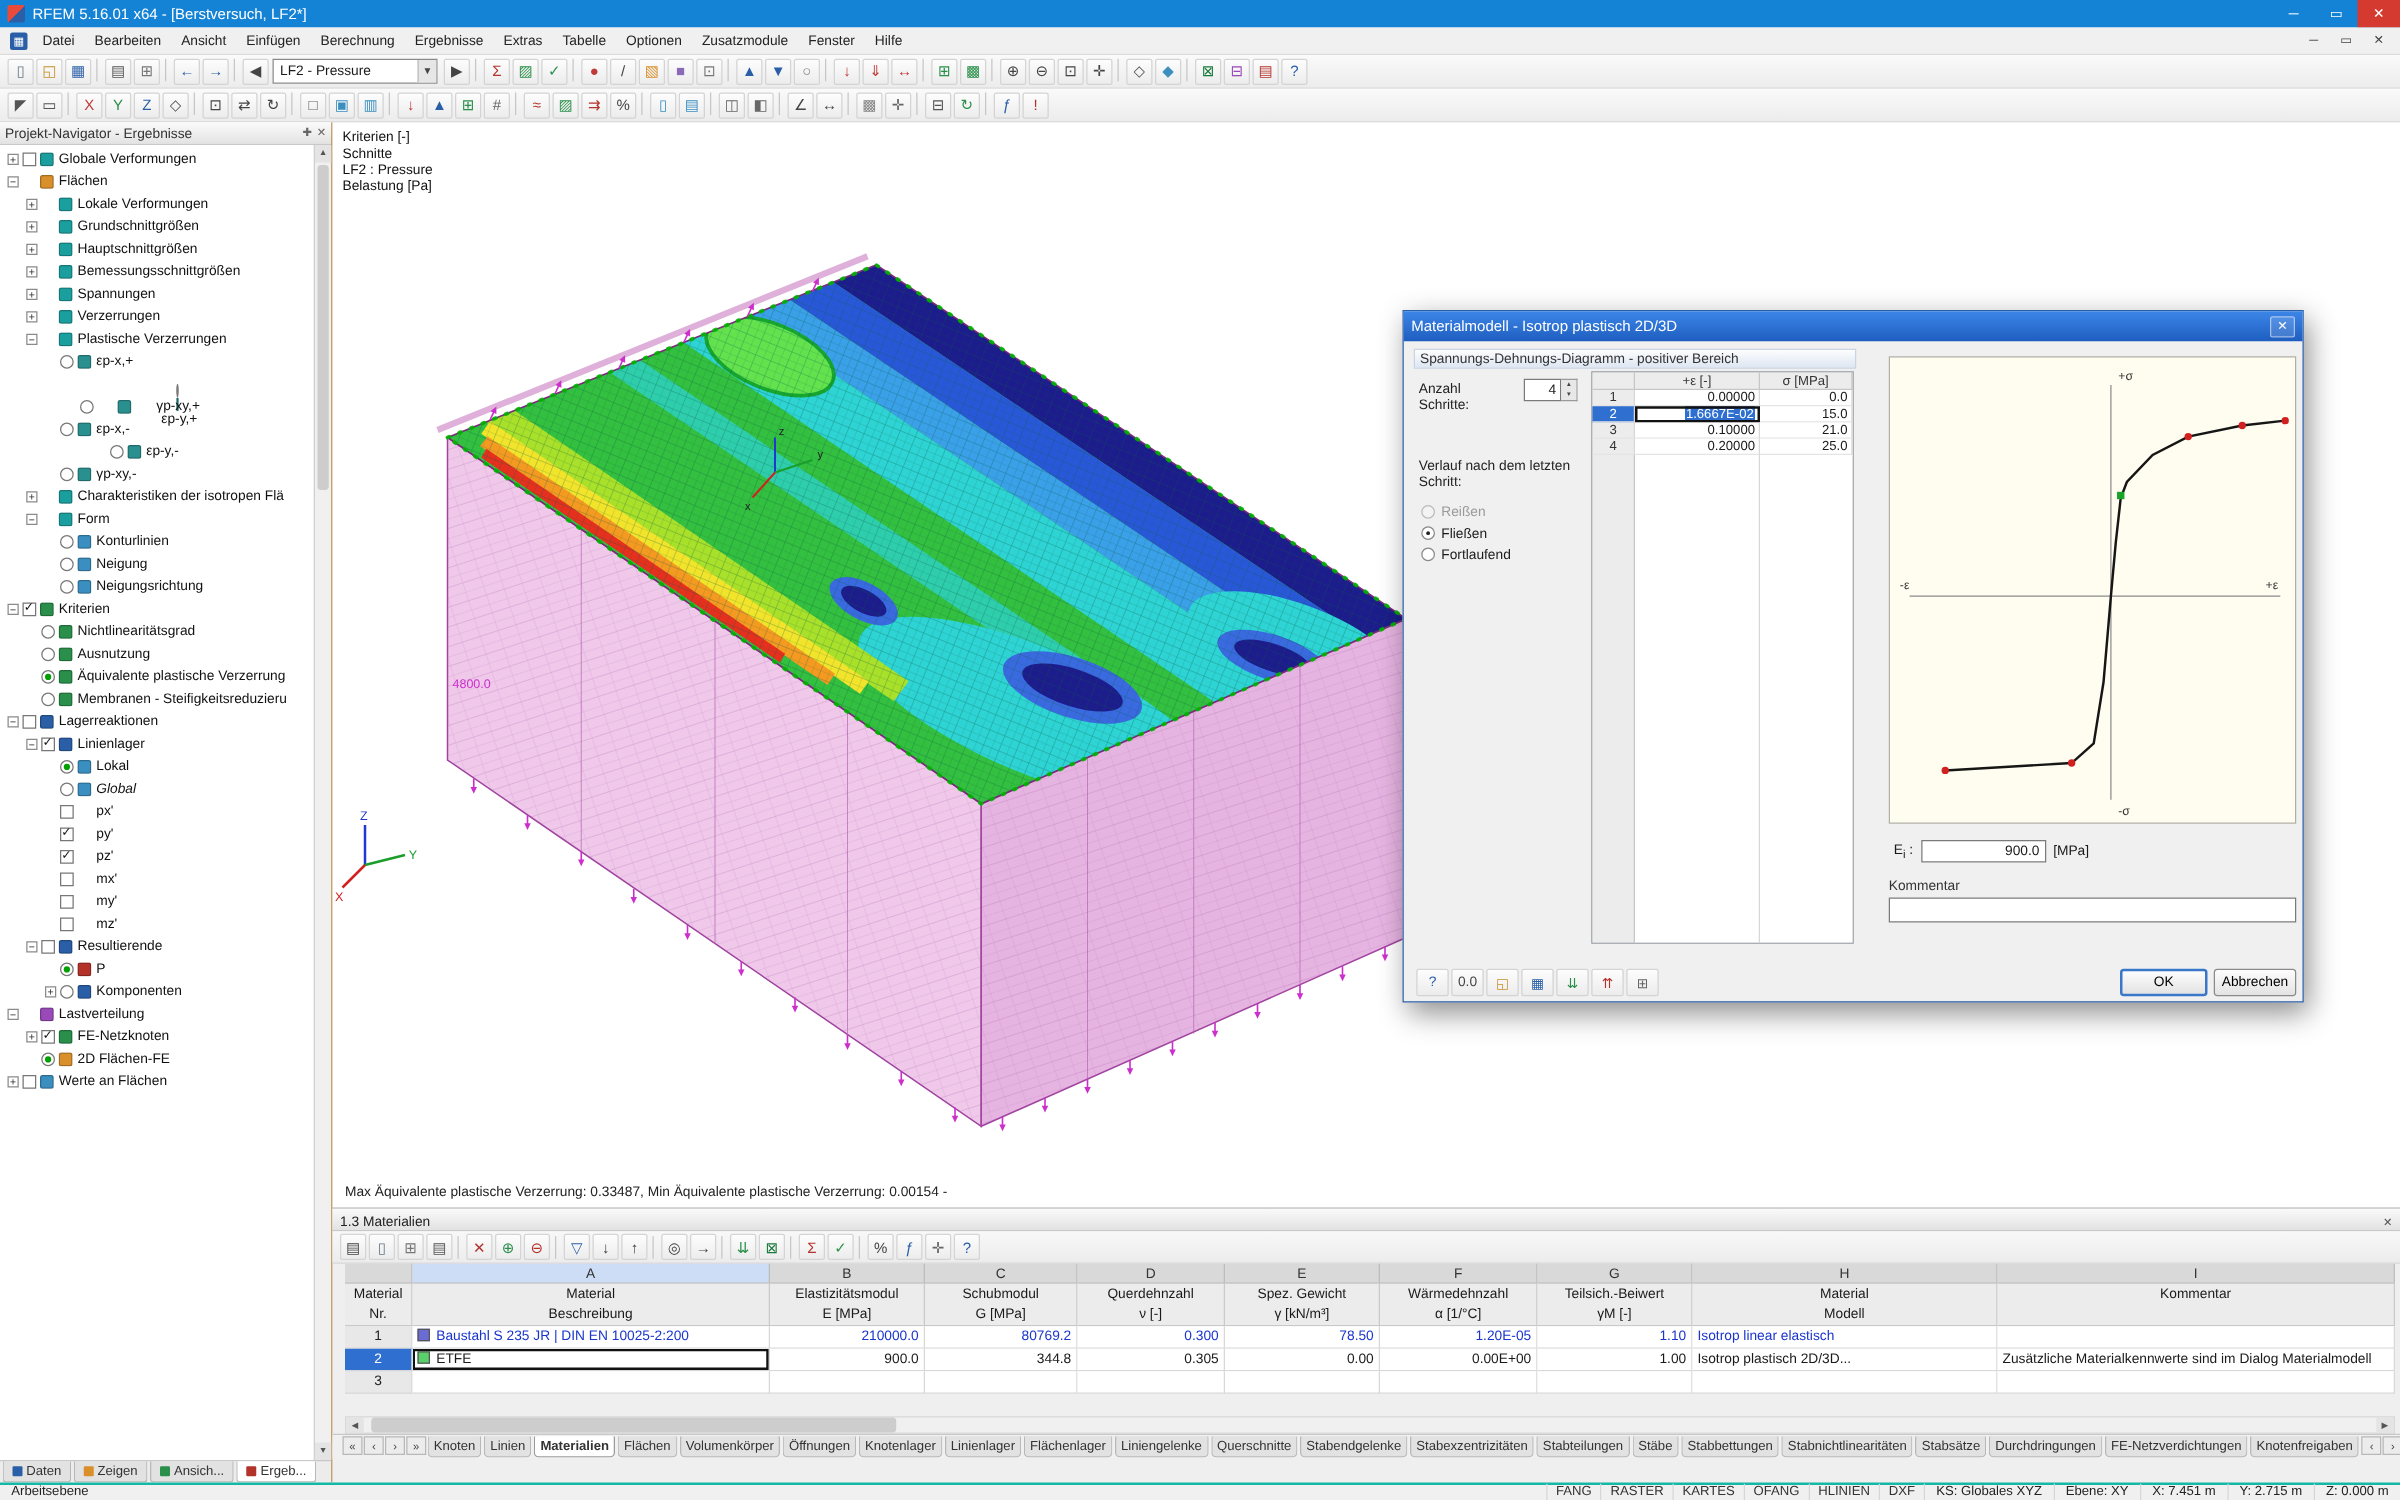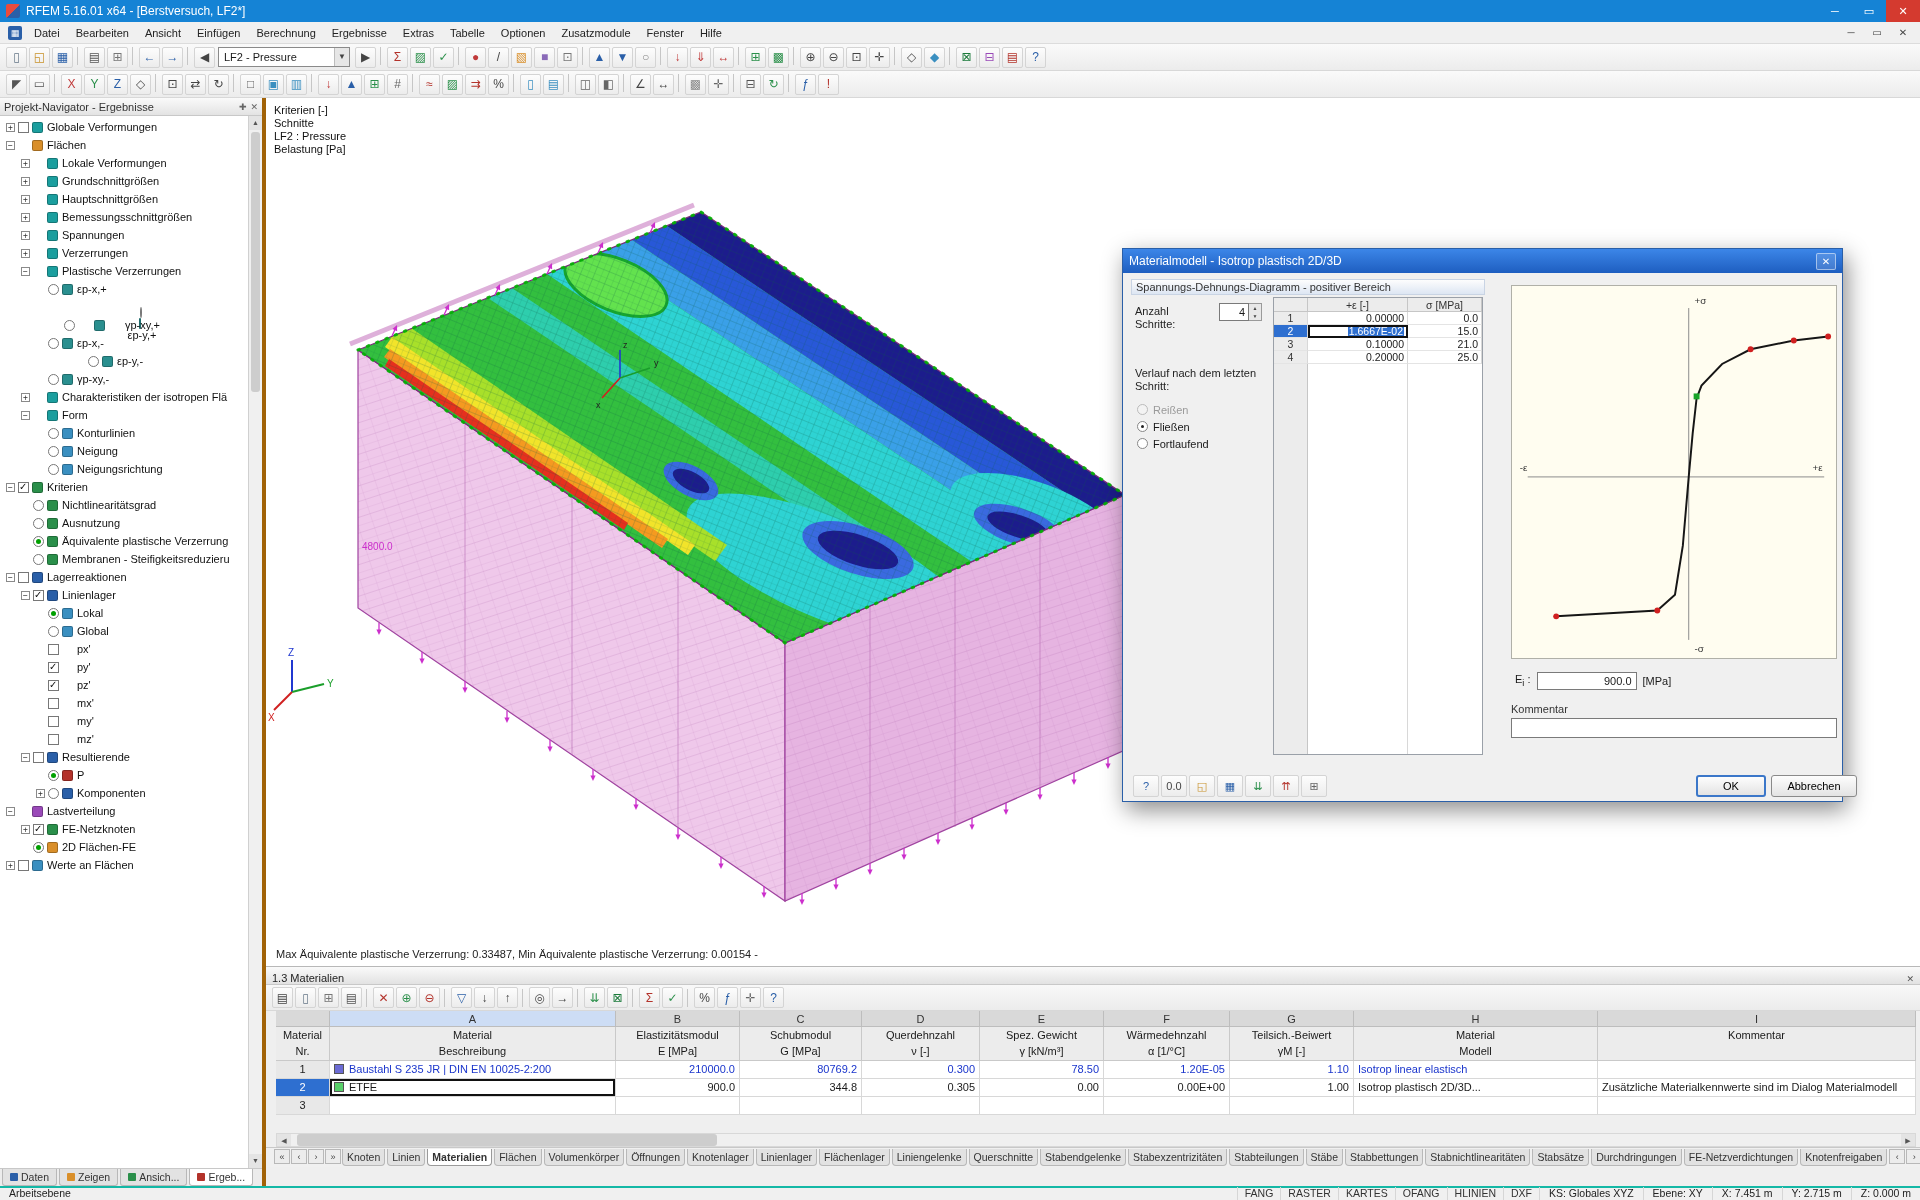--- a/index.html
+++ b/index.html
@@ -16,21 +16,21 @@
 #menubar .wbtns{margin-left:auto;display:flex;padding-right:4px;color:#444}
 #menubar .wbtn{width:26px;text-align:center;font-size:10px}
 .tb{position:absolute;left:0;width:1920px;height:27px;background:linear-gradient(#fafafa,#ececec);border-bottom:1px solid #d8d8d8;display:flex;align-items:center;padding-left:4px}
 #tb1{top:44px}#tb2{top:71px}
 .tbi{display:inline-flex;align-items:center;justify-content:center;width:21px;height:21px;margin-left:2px;border:1px solid #d4d4d4;border-radius:2px;background:linear-gradient(#fdfdfd,#ececec);font-size:12px;flex:0 0 auto}
 .tbi.small{width:26px;height:22px;font-size:11px}
 .tbi.sep{width:0;height:18px;border:none;border-left:1px solid #c6c6c6;border-radius:0;margin:0 4px;background:none}
 .lccombo{display:inline-flex;align-items:center;height:20px;width:132px;border:1px solid #8a8a8a;background:#fff;margin:0 3px;padding-left:5px}
 .lccombo .dd{margin-left:auto;width:15px;height:18px;background:#e6e6e6;border-left:1px solid #bdbdbd;text-align:center;font-size:8px;line-height:18px;color:#444}
 
-#nav{position:absolute;left:0;top:98px;width:266px;bottom:14px;background:#fff;border-right:4px solid #a16207}
+#nav{position:absolute;left:0;top:98px;width:266px;bottom:14px;background:#fff;border-right:1px solid #a16207}
 .navtitle{height:18px;background:linear-gradient(#fafafa,#e3e3e3);border-bottom:1px solid #c8c8c8;display:flex;align-items:center;padding:0 4px;color:#333}
 .navtitle .sp{margin-left:auto;display:flex;gap:4px;color:#666;font-size:9px}
 #tree{position:absolute;left:0;top:18px;right:14px;bottom:18px;overflow:hidden;padding-top:2px}
 .titem{display:flex;align-items:center;height:18px;white-space:nowrap}
 .exp{flex:0 0 9px;height:9px;margin-right:3px;font:8px/7px "DejaVu Sans Mono",monospace;text-align:center;border:1px solid #8a8a8a;background:#fff;color:#333}
 .exp:empty{border-color:transparent;background:transparent}
 .ctrl{flex:0 0 11px;height:11px;margin-right:3px;position:relative;background:#fff}
 .ctrl[data-ctrl^="check"]{border:1px solid #777}
 .ctrl[data-ctrl="check-on"]::before{content:"✓";position:absolute;left:0px;top:-2px;font-size:10px;color:#111}
 .ctrl[data-ctrl^="radio"]{border:1px solid #777;border-radius:50%}
@@ -85,21 +85,21 @@
 .dfill div:nth-child(3){background:#fff}
 .ddiagram{position:absolute;left:388px;top:12px;width:326px;height:374px;background:#fffdf0;border:1px solid #b0b0a8}
 .erow{position:absolute;left:392px;top:398px;height:20px;display:flex;align-items:center;gap:6px}
 .einput{display:inline-block;width:100px;height:18px;border:1px solid #7a7a7a;background:#fff;text-align:right;padding:2px 4px}
 .kgroup{position:absolute;left:388px;top:430px;width:326px}
 .klabel{color:#333;margin-bottom:3px}
 .kinput{width:326px;height:20px;border:1px solid #7a7a7a;background:#fff}
 .dtools{position:absolute;left:8px;top:502px;display:flex}
 .btn{position:absolute;top:502px;height:22px;background:linear-gradient(#fdfdfd,#e3e3e3);border:1px solid #8a8a8a;border-radius:3px;font-size:11px;font-family:inherit}
 .btn.ok{left:573px;width:70px;border:2px solid #3b77c9}
-.btn.cancel{left:648px;width:86px}
+.btn.cancel{left:648px;width:66px}
 
 #panel{position:absolute;left:266px;top:966px;right:0;bottom:14px;background:#efefef;border-top:1px solid #b8b8b8}
 .phead{height:18px;background:linear-gradient(#fafafa,#e2e2e2);border-bottom:1px solid #c8c8c8;display:flex;align-items:flex-end;padding:0 6px;color:#222}
 .phead .px{margin-left:auto;color:#555;font-size:9px}
 #ptoolbar{height:26px;display:flex;align-items:center;padding-left:4px;background:linear-gradient(#f8f8f8,#ececec);border-bottom:1px solid #d8d8d8}
 #mtable{position:absolute;left:10px;top:44px;width:1640px}
 .grid10{display:grid;grid-template-columns:54px 286px 124px 122px 118px 124px 126px 124px 244px 318px}
 .lrow .lc{height:16px;line-height:16px;text-align:center;background:#d9d9d9;border-right:1px solid #bdbdbd;border-bottom:1px solid #bdbdbd;color:#333}
 .lrow .lc.sel{background:#cdddf5}
 .hrow .hc{height:34px;background:#ececec;border-right:1px solid #c9c9c9;border-bottom:1px solid #c9c9c9;text-align:center;line-height:16px;overflow:hidden}
@@ -470,21 +470,21 @@
         <span class="tlabel">Linienlager</span>
       </div>
 
       <div class="titem" style="padding-left: 36px;">
         <span class="exp"></span>
         <span class="ctrl" data-ctrl="radio-on"></span>
         <span class="ticon" style="background: rgb(58, 143, 192);"></span>
         <span class="tlabel">Lokal</span>
       </div>
 
-      <div class="titem" style="padding-left: 36px;">
+      <div class="titem" style="padding-left: 36px; font-style: italic;">
         <span class="exp"></span>
         <span class="ctrl" data-ctrl="radio-off"></span>
         <span class="ticon" style="background: rgb(58, 143, 192);"></span>
         <span class="tlabel">Global</span>
       </div>
 
       <div class="titem" style="padding-left: 36px;">
         <span class="exp"></span>
         <span class="ctrl" data-ctrl="check-off"></span>
         <span class="ticon"></span>

